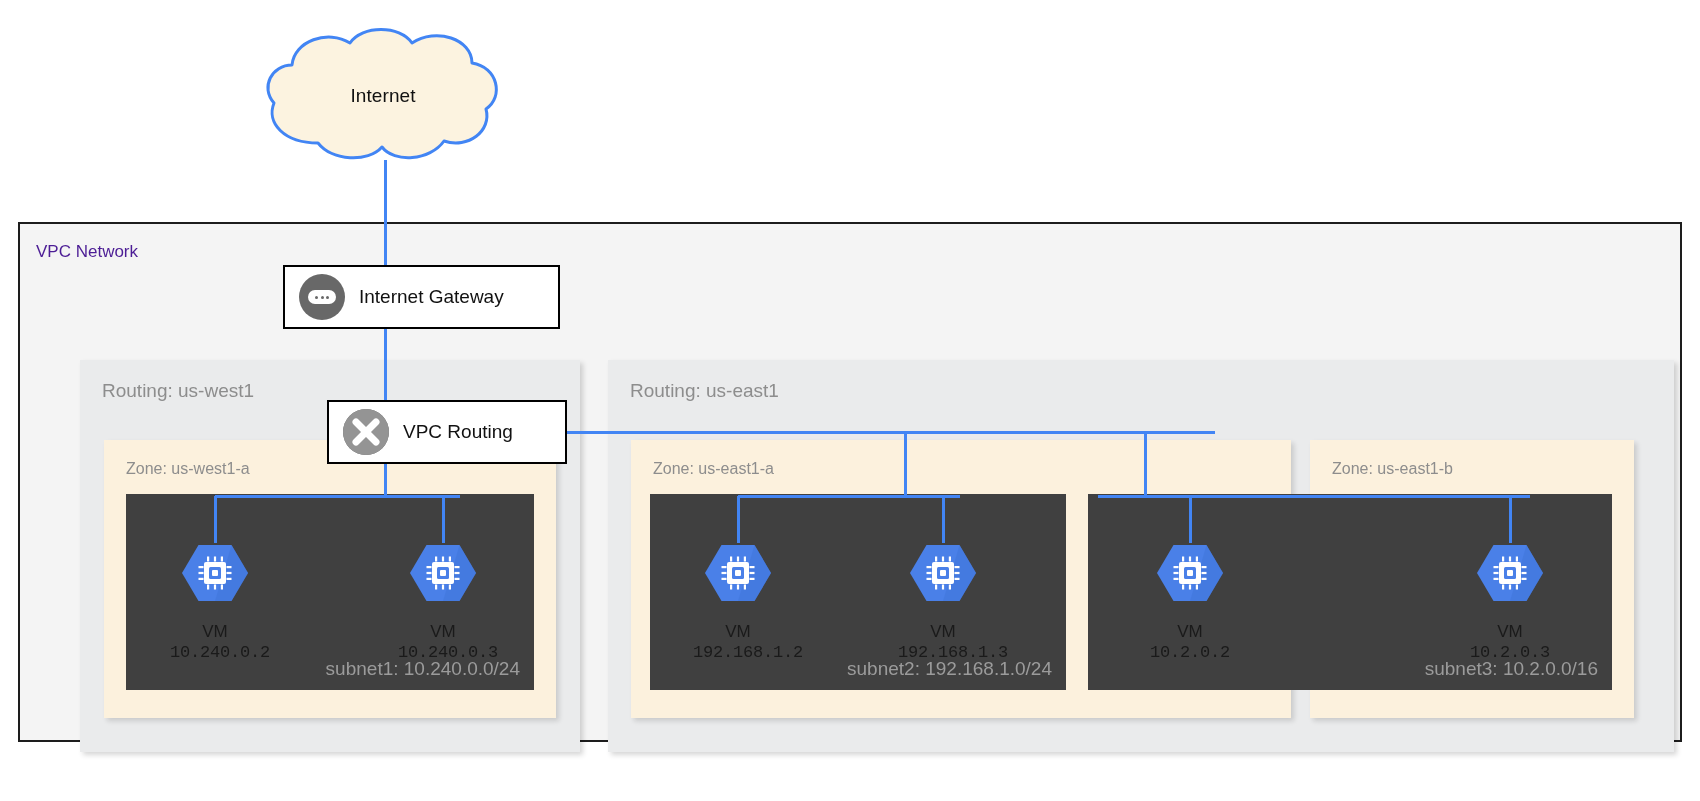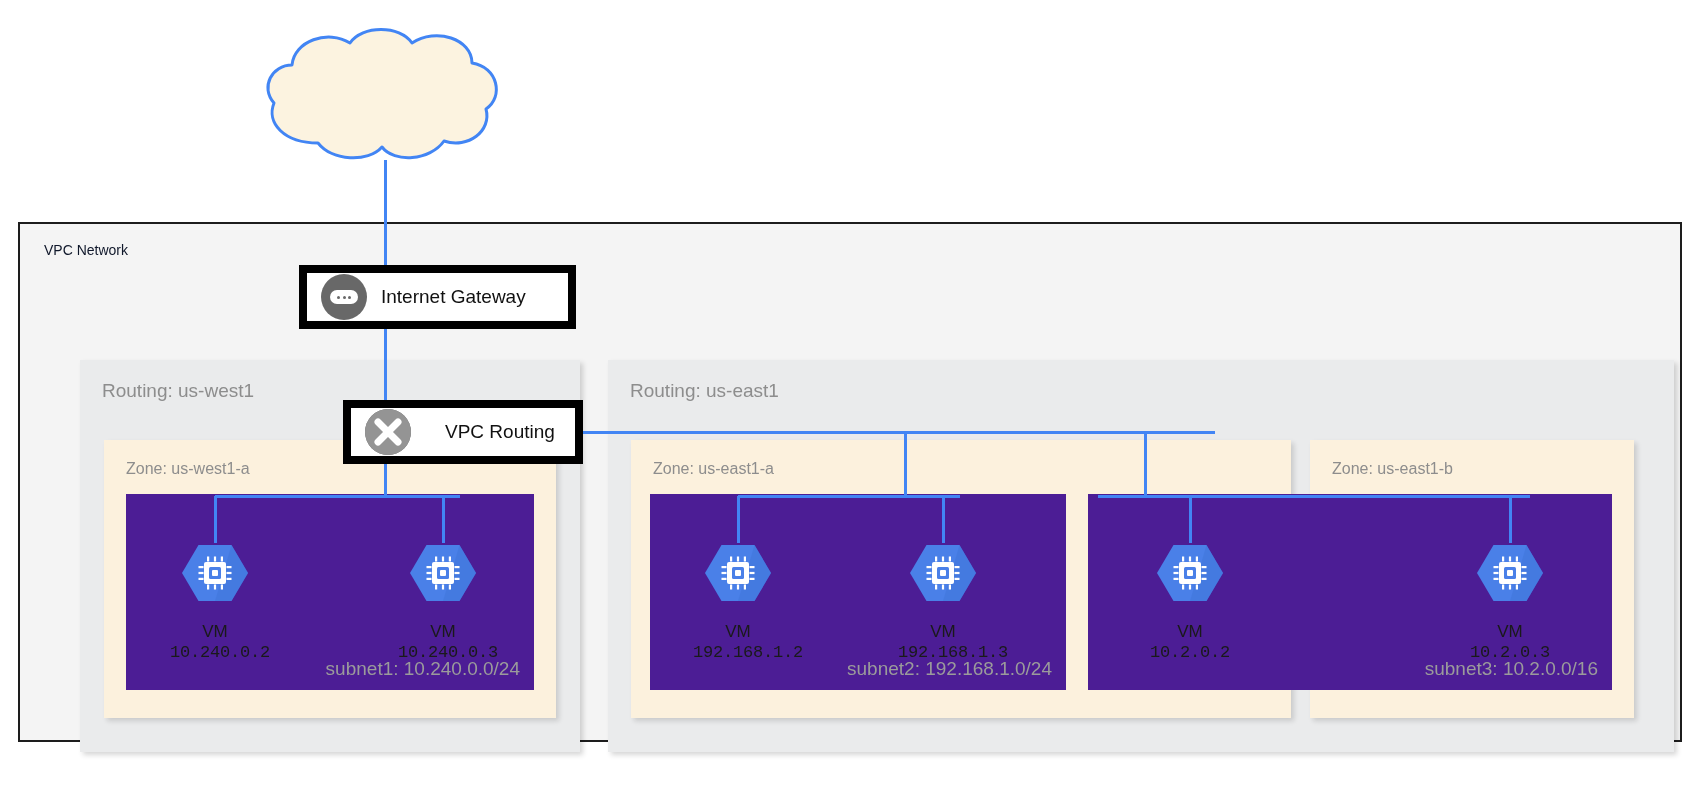--- a/index.html
+++ b/index.html
@@ -47,24 +47,24 @@
   .vpc-outer {
     left: 18px;
     top: 222px;
     width: 1664px;
     height: 520px;
     background: #f4f4f4;
     border: 2px solid #1d1d1d;
   }
   .vpc-title {
     position: absolute;
-    left: 24px;
+    left: 16px;
     top: 18px;
-    font-size: 14px;
-    color: #0f172a;
+    font-size: 17px;
+    color: #4c1d95;
   }
 
   
   .region {
     background: #eaebec;
     box-shadow: 3px 3px 5px rgba(0,0,0,.16);
   }
   .region-title {
     position: absolute;
     left: 22px;
@@ -86,51 +86,50 @@
     top: 20px;
     font-size: 16px;
     color: #8d8d8d;
   }
   .zone-w1a { left: 104px;  top: 440px; width: 452px; height: 278px; }
   .zone-e1a { left: 631px;  top: 440px; width: 660px; height: 278px; }
   .zone-e1b { left: 1310px; top: 440px; width: 324px; height: 278px; }
 
   
   .subnet {
-    background: #4c1d95;
+    background: #404040;
   }
   .subnet-label {
     position: absolute;
     bottom: 10px;
     right: 14px;
     font-size: 19px;
     color: #9b9b9b;
     white-space: nowrap;
   }
   .subnet1 { left: 126px;  top: 494px; width: 408px; height: 196px; }
   .subnet2 { left: 650px;  top: 494px; width: 416px; height: 196px; padding-left: 29px; }
   .subnet3 { left: 1088px; top: 494px; width: 524px; height: 196px; text-align: right; }
 
   
   .node-box {
     background: #ffffff;
-    border: 8px solid #000000;
+    border: 2px solid #000000;
     display: flex;
     align-items: center;
     padding-left: 14px;
-    margin-left: 16px;
   }
   .node-box .node-label {
     font-size: 19px;
     color: #111111;
     margin-left: 14px;
     white-space: nowrap;
   }
   .gw-box  { left: 283px; top: 265px; width: 277px; height: 64px; }
-  .rt-box  { left: 327px; top: 400px; width: 240px; height: 64px; gap: 20px; }
+  .rt-box  { left: 327px; top: 400px; width: 240px; height: 64px; }
 
   .gray-circle {
     width: 46px;
     height: 46px;
     border-radius: 50%;
     background: #686868;
     flex: 0 0 46px;
     position: relative;
   }
   .gw-glyph {
@@ -193,20 +192,21 @@
                C 26 118, 8 98, 16 78
                C 2 62, 14 40, 34 40
                C 36 16, 70 4, 92 18
                C 104 0, 142 0, 154 18
                C 178 2, 214 14, 214 38
                C 240 42, 246 72, 228 84
                C 234 106, 210 124, 186 116
                C 172 136, 136 138, 124 122
                C 110 138, 74 136, 60 118 Z" fill="#fcf3e0" stroke="#4285f4" stroke-width="3" stroke-linejoin="round"></path>
     </svg>
+    <div class="cloud-label">Internet</div>
   </div>
 
   <div class="abs vpc-outer">
     <div class="vpc-title">VPC Network</div>
   </div>
 
   <div class="abs region region-west">
     <div class="region-title">Routing: us-west1</div>
   </div>
   <div class="abs region region-east">

